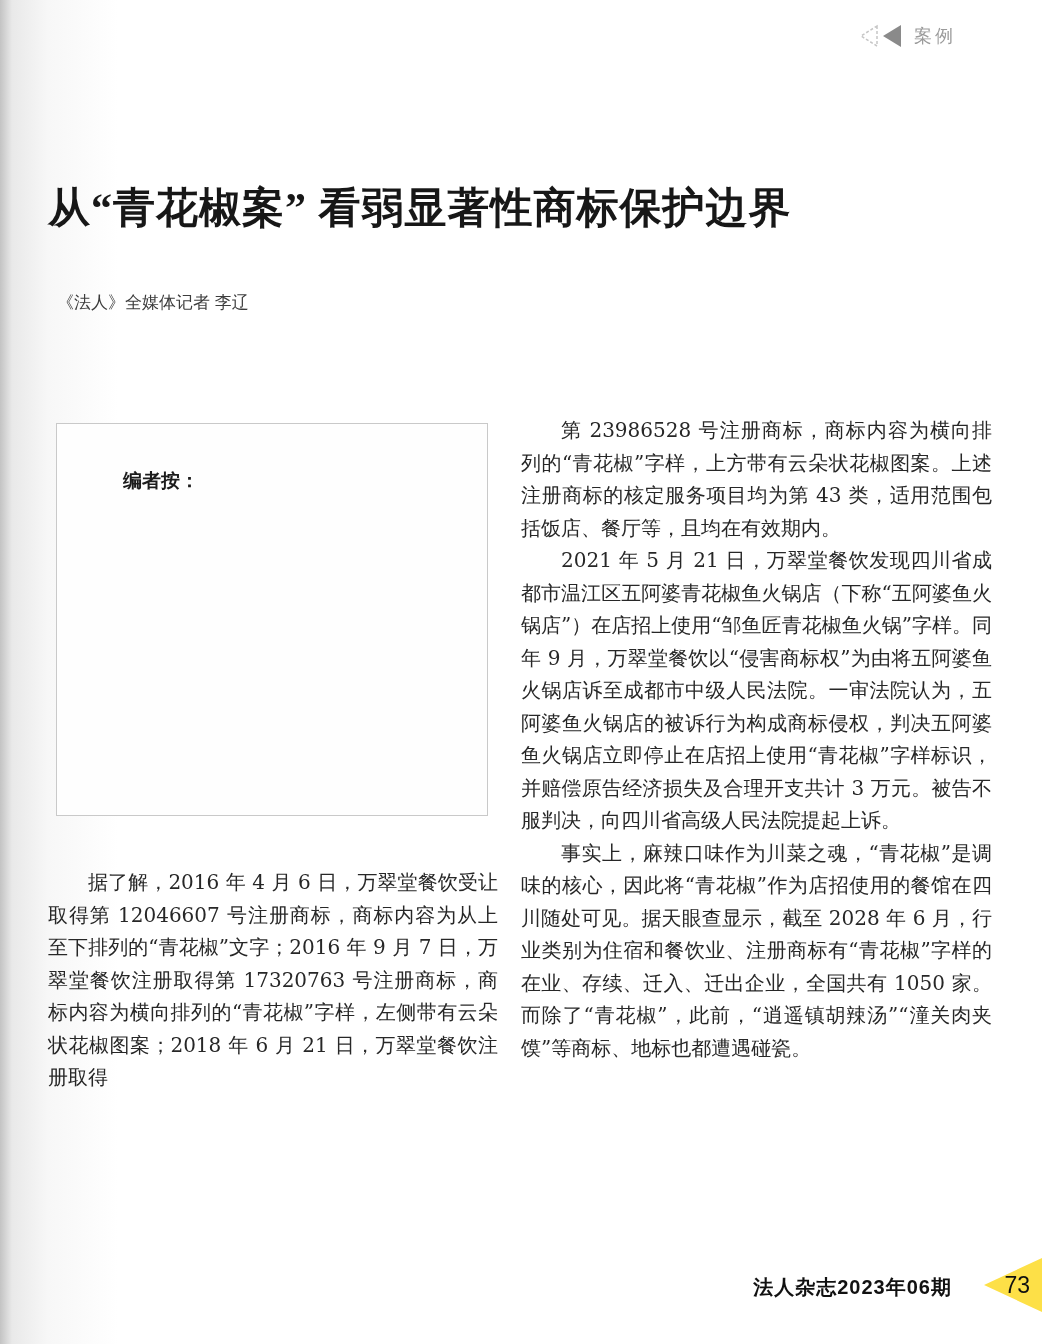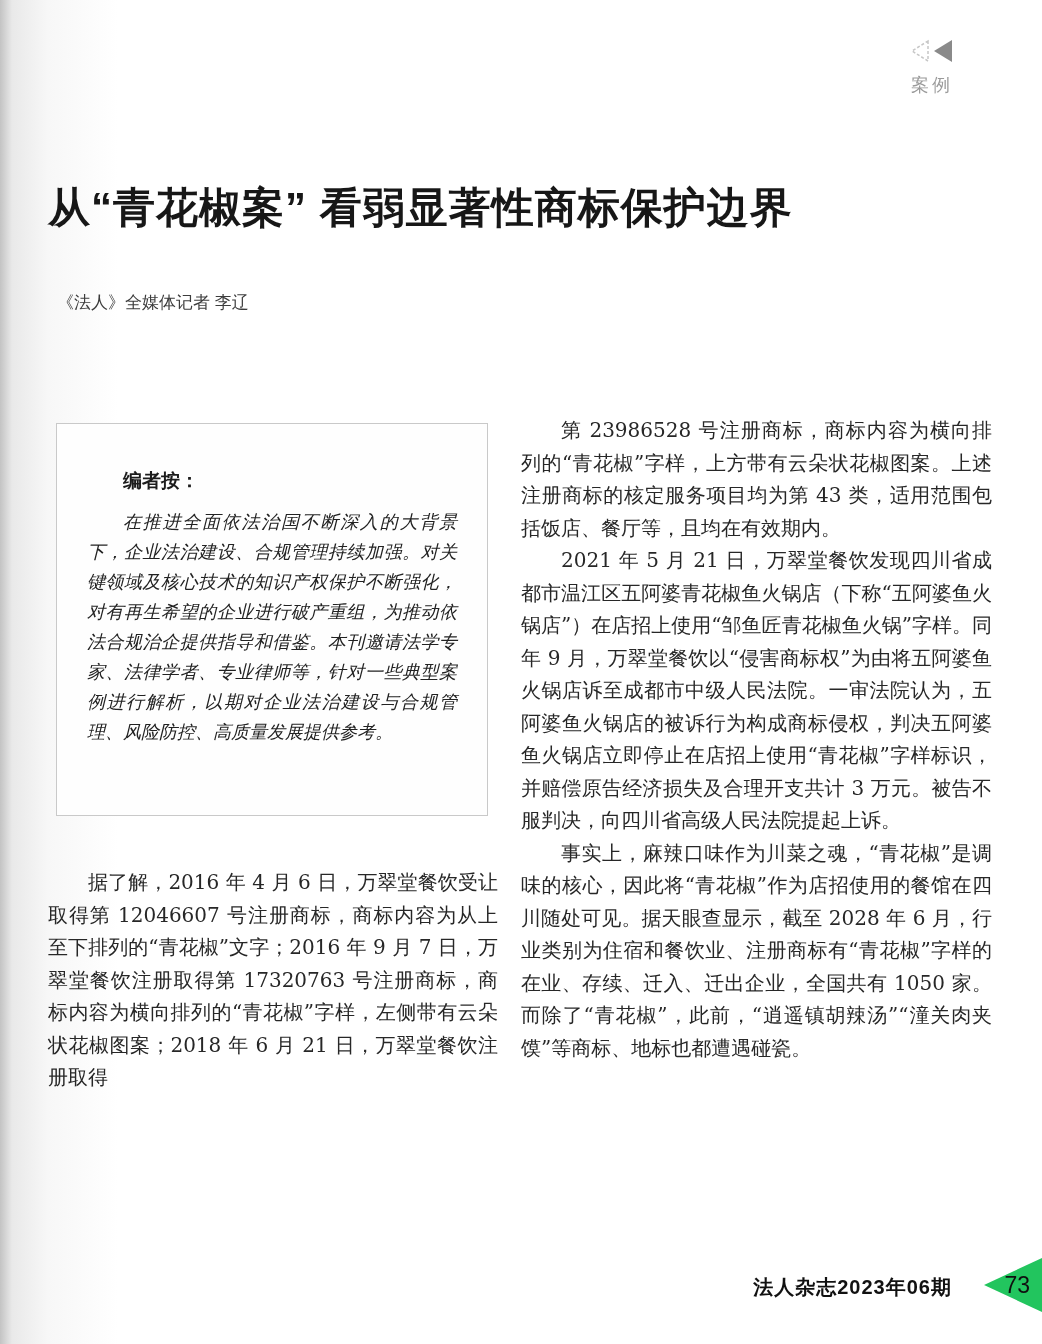--- a/index.html
+++ b/index.html
@@ -8,34 +8,34 @@
     position:relative;
     background:
       linear-gradient(90deg, #c3c3c3 0px, #e9e9e9 12px, #f7f7f7 48px, #ffffff 118px, #ffffff 100%);
     font-family:"DejaVu Sans", sans-serif;
     overflow:hidden;
     color:#262626;
   }
 
   
   .masthead {
-    position:absolute; top:38px; right:86px;
-    display:flex; align-items:center; gap:9px;flex-direction:column;
+    position:absolute; top:23px; right:86px;
+    display:flex; align-items:center; gap:9px;
   }
   .masthead .label {
     font-size:18px; color:#9a9a9a; letter-spacing:3px;
     font-family:"Liberation Sans", sans-serif;
   }
 
   
   .article-title {
     position:absolute; top:182px; left:48px; width:900px;
     font-size:42px; font-weight:bold; color:#171717;
     letter-spacing:1px; line-height:1.25;
-    font-family:Liberation Sans, sans-serif;
+    font-family:Liberation Serif, serif;
     white-space:nowrap;
   }
   .byline {
     position:absolute; top:291px; left:57px;
     font-size:17px; color:#3c3c3c;
     font-family:"Liberation Sans", sans-serif;
   }
 
   
   .content {
@@ -75,21 +75,21 @@
   
   .footer-journal {
     position:absolute; top:1274px; right:90px;
     font-size:20px; font-weight:bold; color:#111111;
     font-family:"Liberation Sans", sans-serif;
     letter-spacing:1px;
   }
   .page-badge {
     position:absolute; top:1258px; right:0;
     width:58px; height:54px;
-    background:#22c55e;
+    background:#fde047;
     clip-path:polygon(0 50%, 100% 0, 100% 100%);
     display:flex; align-items:center; justify-content:flex-end;
     padding-right:12px;
     font-family:"Liberation Sans", sans-serif;
     font-size:23px; color:#101010;
   }
 </style>
 </head>
 <body>
 
@@ -103,21 +103,20 @@
 
 <h1 class="article-title">从“青花椒案” 看弱显著性商标保护边界</h1>
 
 <div class="byline">《法人》全媒体记者 李辽</div>
 
 <div class="content">
 
   <div class="col-left">
     <div class="editor-box">
       <div class="editor-heading">编者按：</div>
-      <div class="editor-body">在推进全面依法治国不断深入的大背景下，企业法治建设、合规管理持续加强。对关键领域及核心技术的知识产权保护不断强化，对有再生希望的企业进行破产重组，为推动依法合规治企提供指导和借鉴。本刊邀请法学专家、法律学者、专业律师等，针对一些典型案例进行解析，以期对企业法治建设与合规管理、风险防控、高质量发展提供参考。</div>
     </div>
     <p class="body-par">据了解，2016 年 4 月 6 日，万翠堂餐饮受让取得第 12046607 号注册商标，商标内容为从上至下排列的“青花椒”文字；2016 年 9 月 7 日，万翠堂餐饮注册取得第 17320763 号注册商标，商标内容为横向排列的“青花椒”字样，左侧带有云朵状花椒图案；2018 年 6 月 21 日，万翠堂餐饮注册取得</p>
   </div>
 
   <div class="col-right">
     <p class="body-par">第 23986528 号注册商标，商标内容为横向排列的“青花椒”字样，上方带有云朵状花椒图案。上述注册商标的核定服务项目均为第 43 类，适用范围包括饭店、餐厅等，且均在有效期内。</p>
     <p class="body-par">2021 年 5 月 21 日，万翠堂餐饮发现四川省成都市温江区五阿婆青花椒鱼火锅店（下称“五阿婆鱼火锅店”）在店招上使用“邹鱼匠青花椒鱼火锅”字样。同年 9 月，万翠堂餐饮以“侵害商标权”为由将五阿婆鱼火锅店诉至成都市中级人民法院。一审法院认为，五阿婆鱼火锅店的被诉行为构成商标侵权，判决五阿婆鱼火锅店立即停止在店招上使用“青花椒”字样标识，并赔偿原告经济损失及合理开支共计 3 万元。被告不服判决，向四川省高级人民法院提起上诉。</p>
     <p class="body-par">事实上，麻辣口味作为川菜之魂，“青花椒”是调味的核心，因此将“青花椒”作为店招使用的餐馆在四川随处可见。据天眼查显示，截至 2028 年 6 月，行业类别为住宿和餐饮业、注册商标有“青花椒”字样的在业、存续、迁入、迁出企业，全国共有 1050 家。而除了“青花椒”，此前，“逍遥镇胡辣汤”“潼关肉夹馍”等商标、地标也都遭遇碰瓷。</p>
   </div>
 

